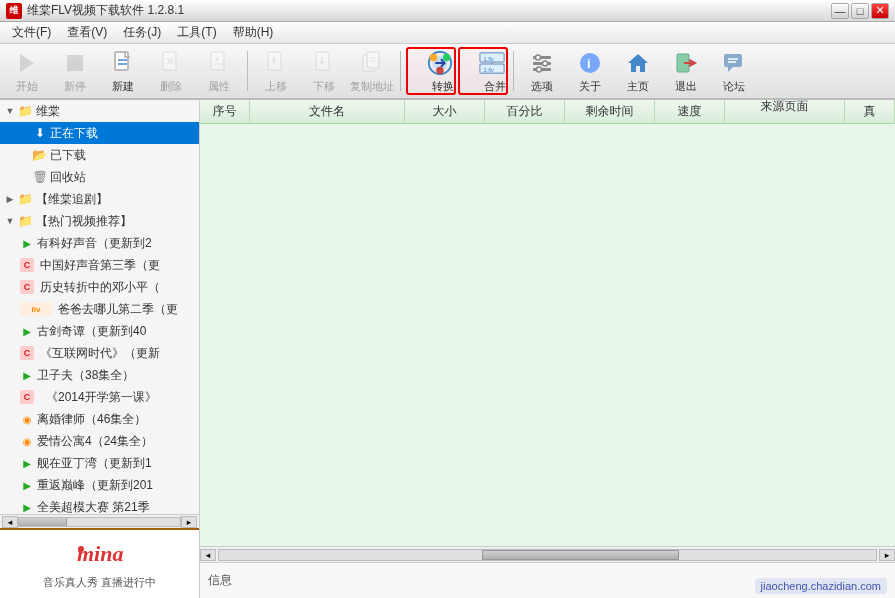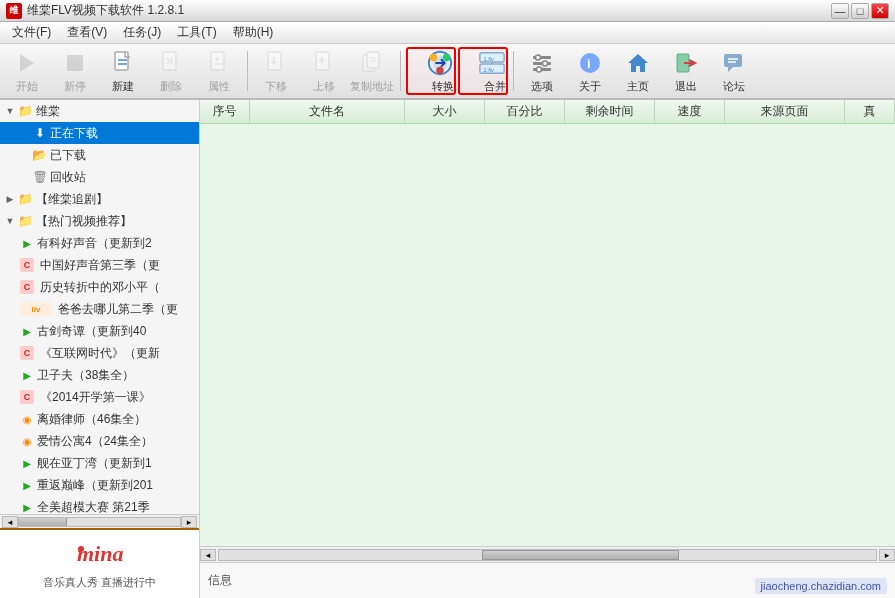--- a/index.html
+++ b/index.html
@@ -153,21 +153,21 @@
       font-size: 12px;
       color: #333;
       padding: 8px 4px;
     }
     .th-seq { width: 50px; }
     .th-name { flex: 1; min-width: 120px; }
     .th-size { width: 80px; }
     .th-pct { width: 80px; }
     .th-remain { width: 90px; font-family: Liberation Serif, serif; }
     .th-speed { width: 70px; }
-    .th-source { width: 120px; }
+    .th-source { width: 120px; align-items: flex-end; }
     .th-extra { width: 50px; }
 
     
     #table-body {
       flex: 1;
       background: #e8f5e9;
       overflow: hidden;
     }
 
     
@@ -318,36 +318,36 @@
       </svg>
     </div>
     <span>属性</span>
   </div>
   <div class="tb-separator"></div>
 
   <div class="tb-btn disabled">
     <div class="tb-icon">
       <svg width="22" height="24" viewBox="0 0 22 24">
         <rect x="3" y="1" width="13" height="18" rx="1" fill="white" stroke="#ccc" stroke-width="1.5"></rect>
+        <polygon points="9,6 13,10 5,10" fill="#ddd"></polygon>
+        <line x1="9" y1="6" x2="9" y2="14" stroke="#ddd" stroke-width="2"></line>
+      </svg>
+    </div>
+    <span>上移</span>
+  </div>
+
+  <div class="tb-btn disabled">
+    <div class="tb-icon">
+      <svg width="22" height="24" viewBox="0 0 22 24">
+        <rect x="3" y="1" width="13" height="18" rx="1" fill="white" stroke="#ccc" stroke-width="1.5"></rect>
         <polygon points="9,14 13,10 5,10" fill="#ddd"></polygon>
         <line x1="9" y1="6" x2="9" y2="14" stroke="#ddd" stroke-width="2"></line>
       </svg>
     </div>
     <span>下移</span>
-  </div>
-
-  <div class="tb-btn disabled">
-    <div class="tb-icon">
-      <svg width="22" height="24" viewBox="0 0 22 24">
-        <rect x="3" y="1" width="13" height="18" rx="1" fill="white" stroke="#ccc" stroke-width="1.5"></rect>
-        <polygon points="9,6 13,10 5,10" fill="#ddd"></polygon>
-        <line x1="9" y1="6" x2="9" y2="14" stroke="#ddd" stroke-width="2"></line>
-      </svg>
-    </div>
-    <span>上移</span>
   </div>
 
   <div class="tb-btn disabled">
     <div class="tb-icon">
       <svg width="22" height="24" viewBox="0 0 22 24">
         <rect x="2" y="4" width="12" height="16" rx="1" fill="white" stroke="#ccc" stroke-width="1.5"></rect>
         <rect x="6" y="1" width="12" height="16" rx="1" fill="white" stroke="#ccc" stroke-width="1.5"></rect>
         <line x1="9" y1="7" x2="15" y2="7" stroke="#ddd" stroke-width="1.5"></line>
         <line x1="9" y1="10" x2="15" y2="10" stroke="#ddd" stroke-width="1.5"></line>
       </svg>
@@ -513,21 +513,21 @@
         <span style="overflow:hidden;white-space:nowrap;text-overflow:ellipsis;max-width:140px; margin-left:3px;">《互联网时代》（更新</span>
       </div>
 
       <div class="tree-item" style="padding-left:20px;">
         <span class="tree-icon-small" style="color:#22aa22; font-size:10px;">▶</span>
         <span style="overflow:hidden;white-space:nowrap;text-overflow:ellipsis;max-width:140px;">卫子夫（38集全）</span>
       </div>
 
       <div class="tree-item" style="padding-left:20px;">
         <span class="tree-icon-small" style="color:#cc2222; font-size:9px; font-weight:bold; background:#ffcccc; border-radius:2px; padding:0 1px;">C</span>
-        <span style="overflow:hidden;white-space:nowrap;text-overflow:ellipsis;max-width:140px; margin-left:3px;">《2014开学第一课》</span>
+        <span style="overflow:hidden;white-space:nowrap;text-overflow:ellipsis;max-width:140px; margin-left:9px;">《2014开学第一课》</span>
       </div>
 
       <div class="tree-item" style="padding-left:20px;">
         <span class="tree-icon-small" style="color:#ff8800; font-size:10px;">◉</span>
         <span style="overflow:hidden;white-space:nowrap;text-overflow:ellipsis;max-width:140px;">离婚律师（46集全）</span>
       </div>
 
       <div class="tree-item" style="padding-left:20px;">
         <span class="tree-icon-small" style="color:#ff8800; font-size:10px;">◉</span>
         <span style="overflow:hidden;white-space:nowrap;text-overflow:ellipsis;max-width:140px;">爱情公寓4（24集全）</span>

